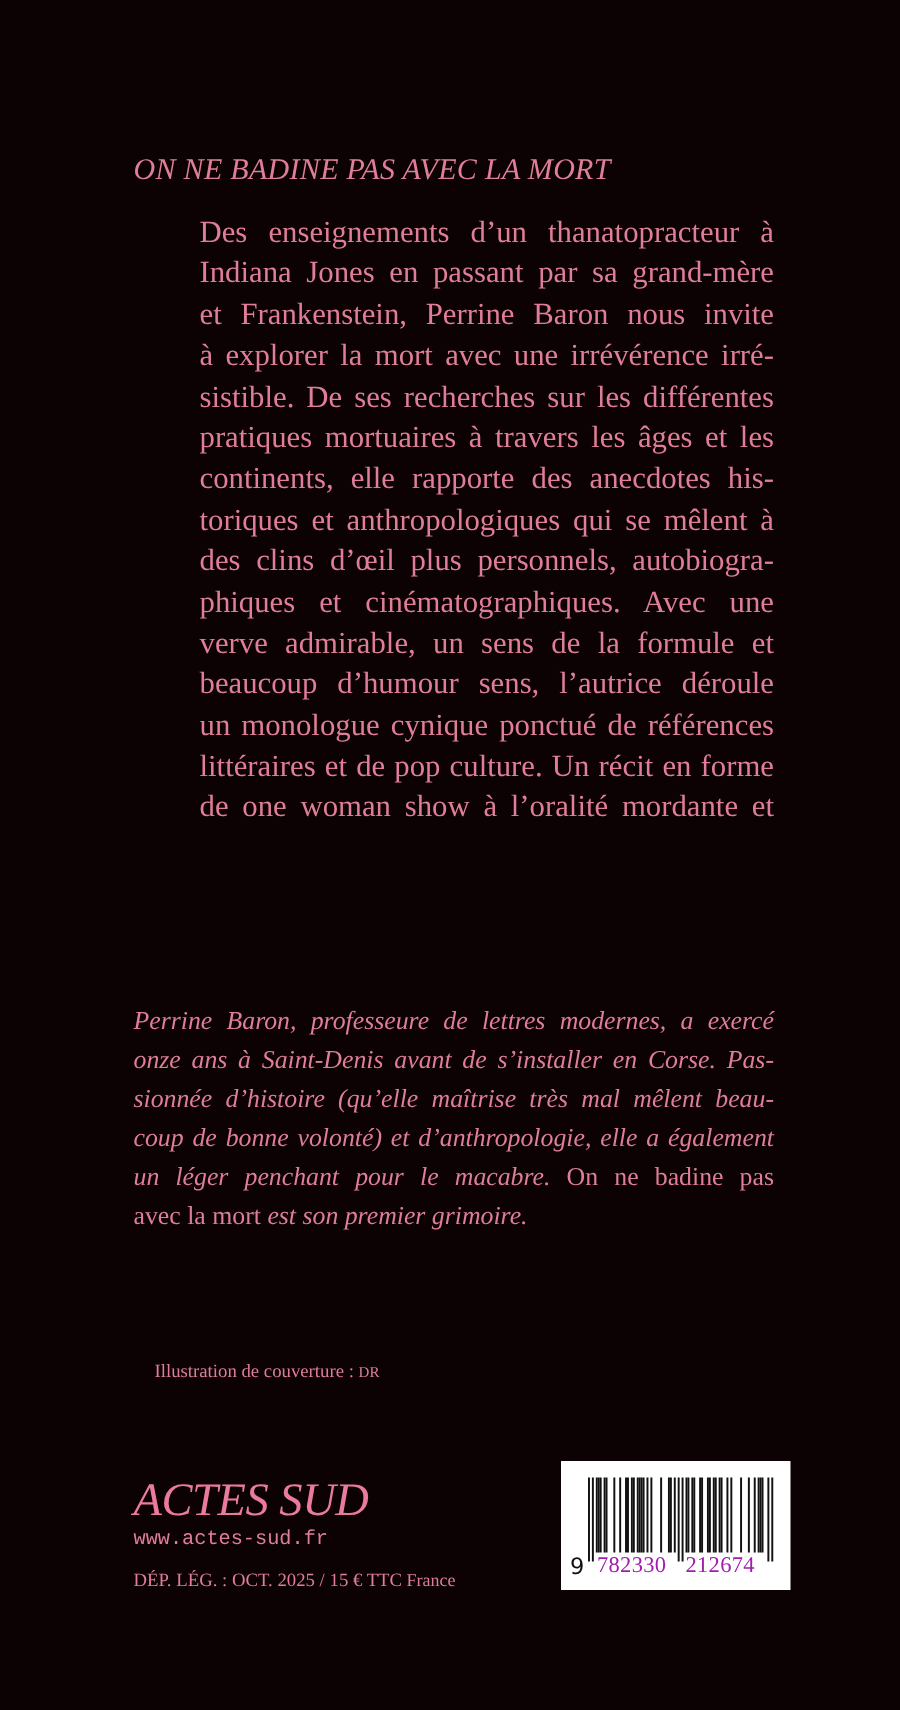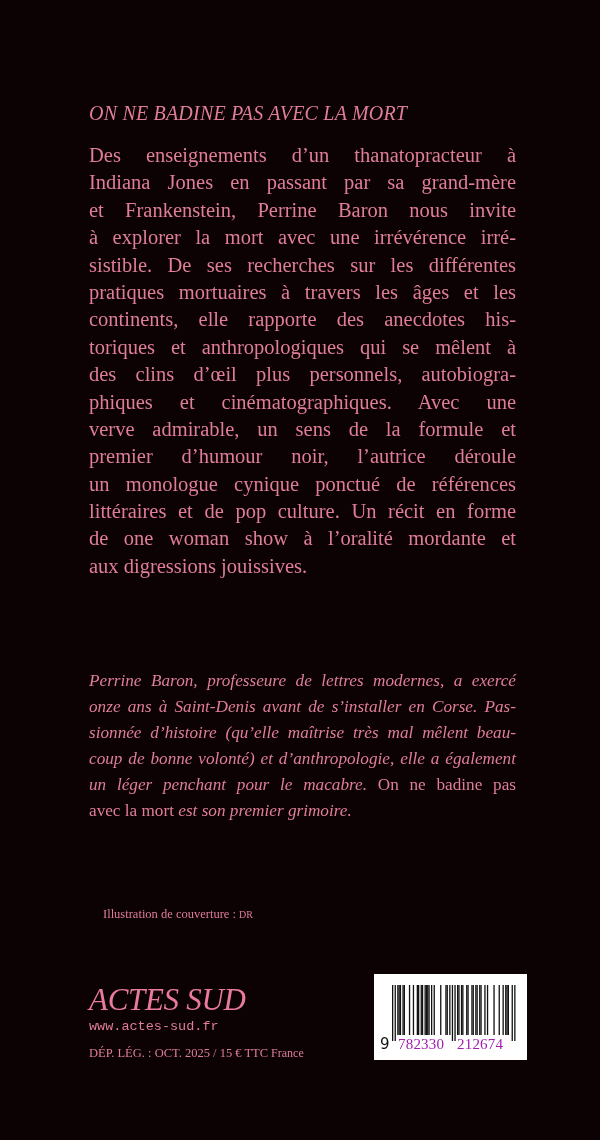--- a/index.html
+++ b/index.html
@@ -37,20 +37,21 @@
       width: 427px;
     }
     .blurb-line {
       display: block;
       font-size: 20.5px;
       line-height: 27.4px;
       height: 27.4px;
       white-space: nowrap;
       text-align: justify;
       text-align-last: justify;
+      margin-left: 44px;
     }
     .blurb-line.last {
       text-align-last: left;
     }
     .bio {
       position: absolute;
       left: 89px;
       top: 668px;
       width: 427px;
     }
@@ -157,25 +158,24 @@
     <span class="blurb-line">Indiana Jones en passant par sa grand-mère</span>
     <span class="blurb-line">et Frankenstein, Perrine Baron nous invite</span>
     <span class="blurb-line">à explorer la mort avec une irrévérence irré-</span>
     <span class="blurb-line">sistible. De ses recherches sur les différentes</span>
     <span class="blurb-line">pratiques mortuaires à travers les âges et les</span>
     <span class="blurb-line">continents, elle rapporte des anecdotes his-</span>
     <span class="blurb-line">toriques et anthropologiques qui se mêlent à</span>
     <span class="blurb-line">des clins d’œil plus personnels, autobiogra-</span>
     <span class="blurb-line">phiques et cinématographiques. Avec une</span>
     <span class="blurb-line">verve admirable, un sens de la formule et</span>
-    <span class="blurb-line">premier d’humour noir, l’autrice déroule</span>
+    <span class="blurb-line">beaucoup d’humour sens, l’autrice déroule</span>
     <span class="blurb-line">un monologue cynique ponctué de références</span>
     <span class="blurb-line">littéraires et de pop culture. Un récit en forme</span>
     <span class="blurb-line">de one woman show à l’oralité mordante et</span>
-    <span class="blurb-line last">aux digressions jouissives.</span>
   </div>
 
   <div class="bio">
     <span class="bio-line it">Perrine Baron, professeure de lettres modernes, a exercé</span>
     <span class="bio-line it">onze ans à Saint-Denis avant de s’installer en Corse. Pas-</span>
     <span class="bio-line it">sionnée d’histoire (qu’elle maîtrise très mal mêlent beau-</span>
     <span class="bio-line it">coup de bonne volonté) et d’anthropologie, elle a également</span>
     <span class="bio-line"><span class="it">un léger penchant pour le macabre.</span><span> On ne badine pas</span></span>
     <span class="bio-line last"><span>avec la mort</span><span class="it"> est son premier grimoire.</span></span>
   </div>

